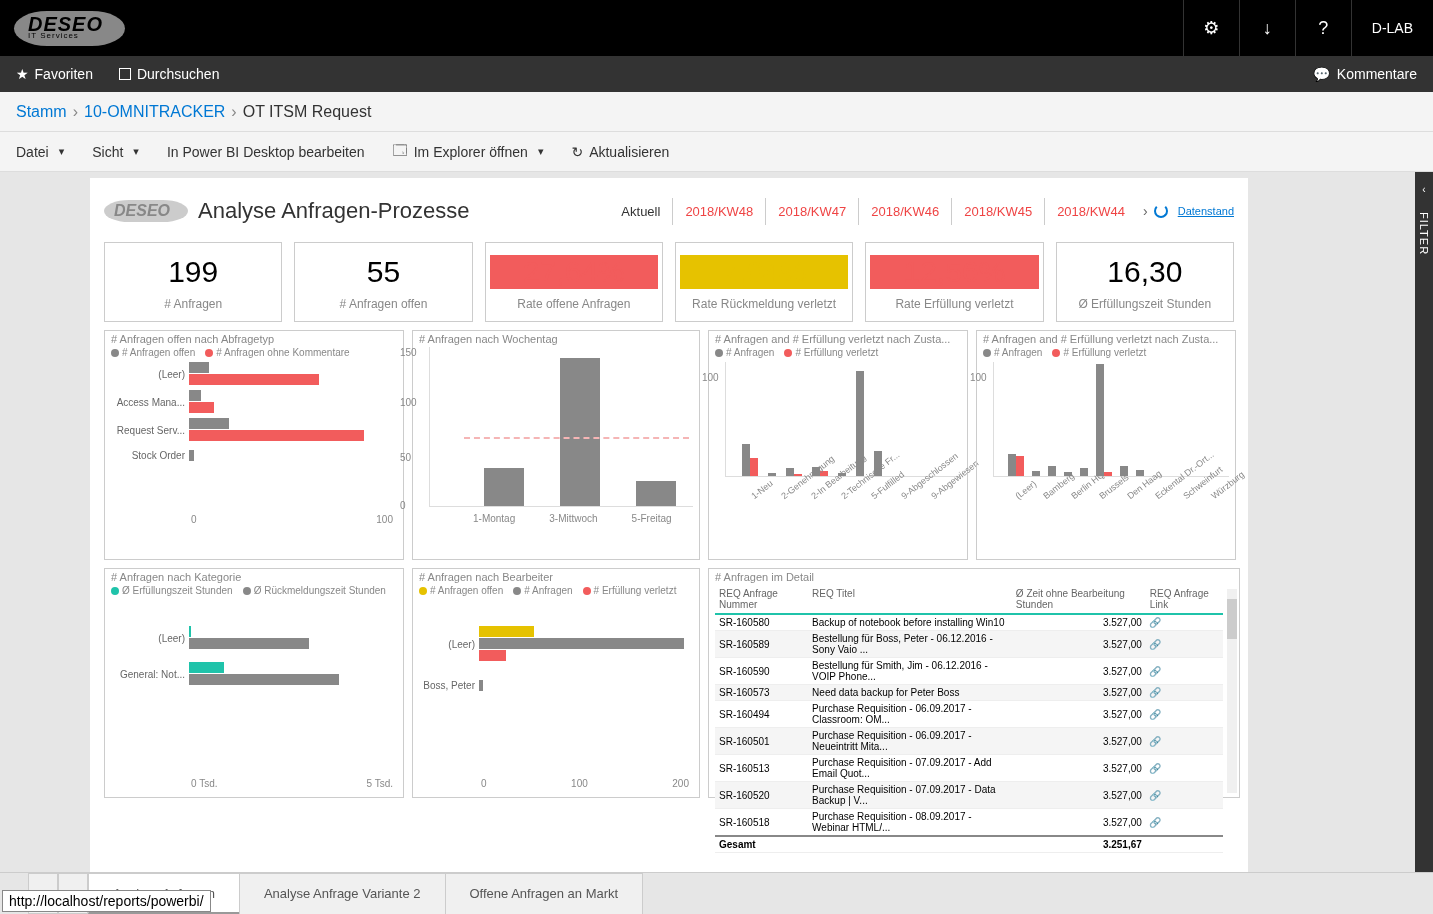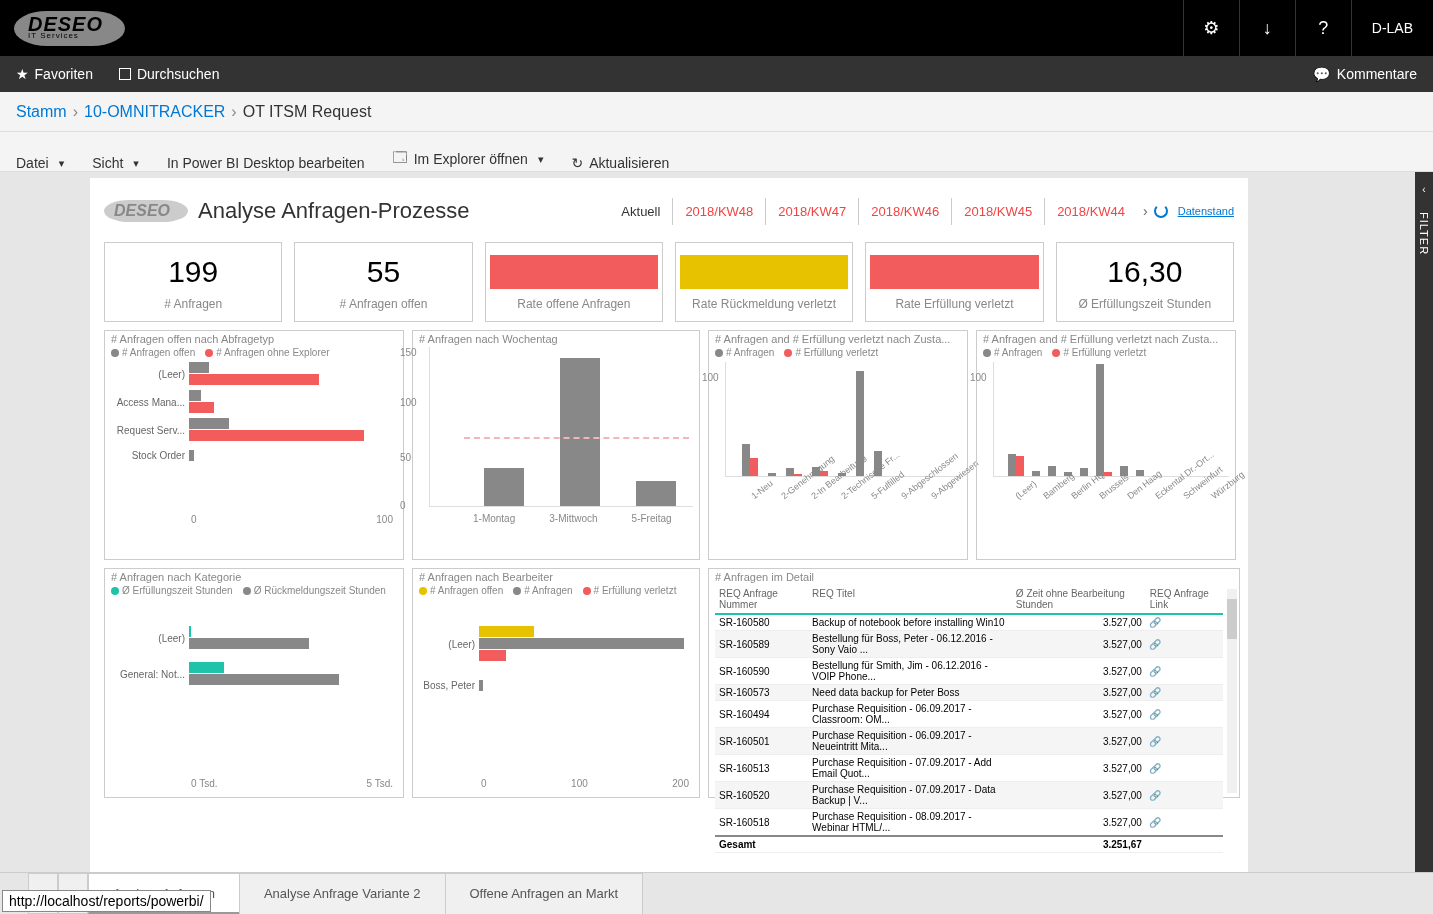--- a/index.html
+++ b/index.html
@@ -15,21 +15,21 @@
 
 .navbar { background: #333; height: 36px; display: flex; align-items: center; justify-content: space-between; padding: 0 16px; color: #fff; font-size: 14px; }
 .nav-left { display: flex; gap: 26px; align-items: center; }
 .nav-item { display: flex; align-items: center; gap: 6px; cursor: pointer; }
 
 .breadcrumb { background: #f4f4f4; border-bottom: 1px solid #ddd; height: 40px; display: flex; align-items: center; padding: 0 16px; font-size: 16px; gap: 6px; }
 .bc-link { color: #0078d4; cursor: pointer; }
 .bc-sep { color: #888; }
 .bc-active { color: #333; }
 
-.toolbar { background: #f4f4f4; height: 40px; display: flex; align-items: flex-end; padding: 0 16px; gap: 28px; font-size: 14px; border-bottom: 1px solid #ddd; }
+.toolbar { background: #f4f4f4; height: 40px; display: flex; align-items: center; padding: 0 16px; gap: 28px; font-size: 14px; border-bottom: 1px solid #ddd; }
 .tb-item { display: flex; align-items: center; gap: 6px; cursor: pointer; color: #333; }
 .caret-down::after { content: "▾"; margin-left: 4px; font-size: 11px; }
 
 .canvas-wrap { position: absolute; top: 172px; left: 0; right: 0; bottom: 42px; padding: 6px 18px 0 90px; overflow: hidden; }
 .report { background: #fff; width: 1158px; height: 100%; padding: 10px 14px 0 14px; position: relative; }
 
 .filter-pane { position: absolute; right: 0; top: 172px; bottom: 42px; width: 18px; background: #333; color: #fff; display: flex; align-items: flex-start; justify-content: center; padding-top: 40px; }
 .filter-text { writing-mode: vertical-rl; font-size: 11px; letter-spacing: 1px; }
 .filter-arrow { position: absolute; top: 12px; color: #fff; font-size: 10px; }
 
@@ -201,21 +201,21 @@
           <div class="kpi-lbl">Ø Erfüllungszeit Stunden</div>
         </div>
       </div>
 
     <div class="charts">
 
       <div class="viz">
         <div class="viz-title"># Anfragen offen nach Abfragetyp</div>
         <div class="legend">
           <span><span class="swatch gray"></span><span># Anfragen offen</span></span>
-          <span><span class="swatch red"></span><span># Anfragen ohne Explorer</span></span>
+          <span><span class="swatch red"></span><span># Anfragen ohne Kommentare</span></span>
         </div>
         <div class="chart-body">
           <div class="hbar-group"><span class="hbar-label">(Leer)</span><span class="hbar-track"><div class="hbar gray" style="width:20px"></div><div class="hbar red" style="width:130px"></div></span></div>
           <div class="hbar-group"><span class="hbar-label">Access Mana...</span><span class="hbar-track"><div class="hbar gray" style="width:12px"></div><div class="hbar red" style="width:25px"></div></span></div>
           <div class="hbar-group"><span class="hbar-label">Request Serv...</span><span class="hbar-track"><div class="hbar gray" style="width:40px"></div><div class="hbar red" style="width:175px"></div></span></div>
           <div class="hbar-group"><span class="hbar-label">Stock Order</span><span class="hbar-track"><div class="hbar gray" style="width:5px"></div></span></div>
           <div class="axis-x">
               <span>0</span>
               <span>100</span>
             </div>

